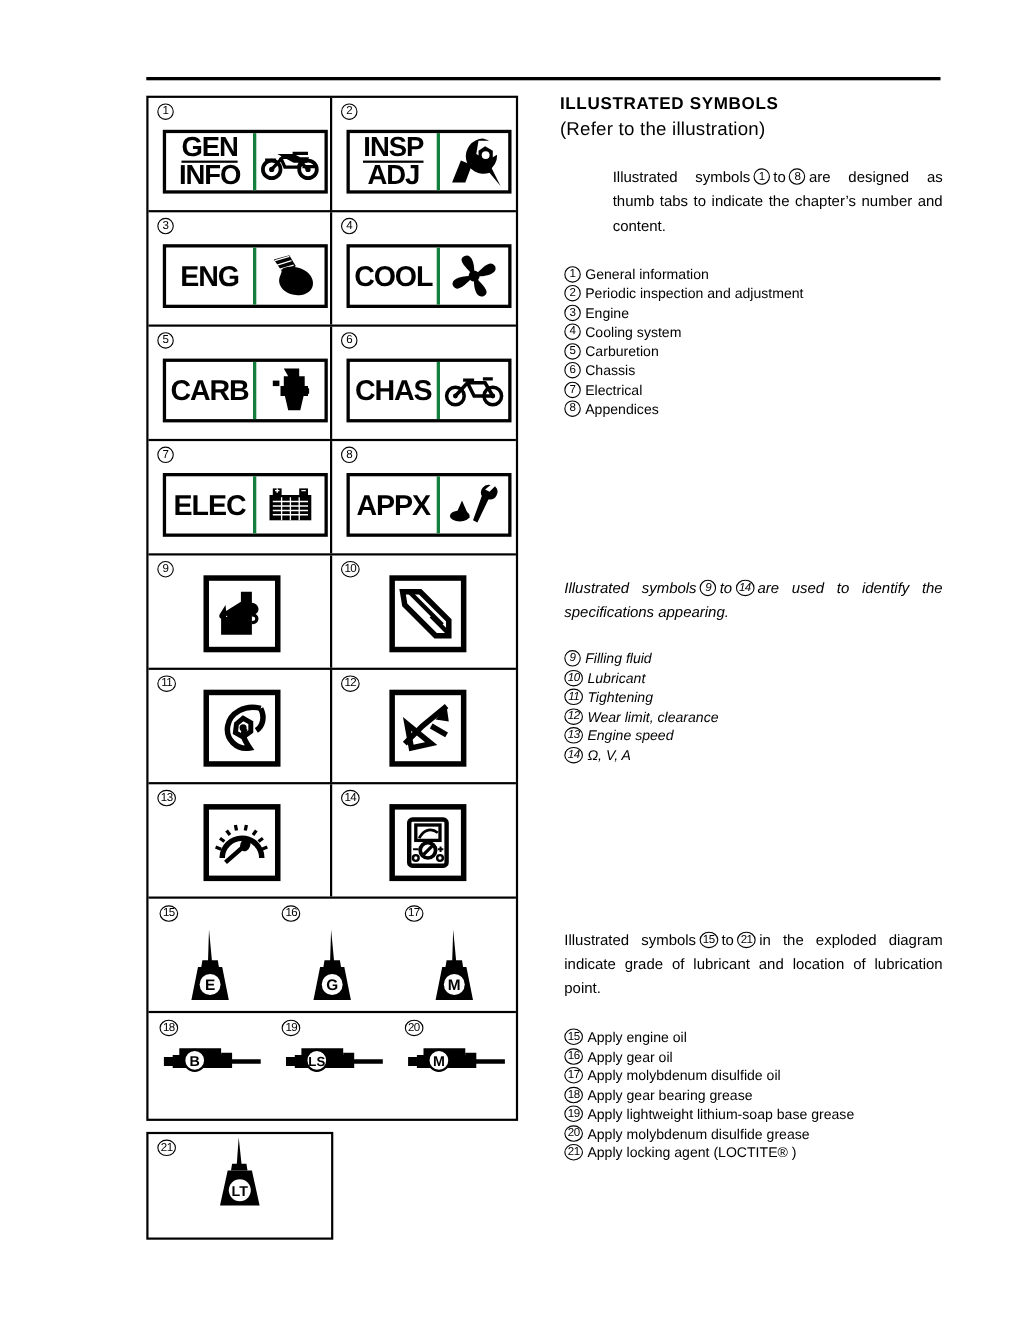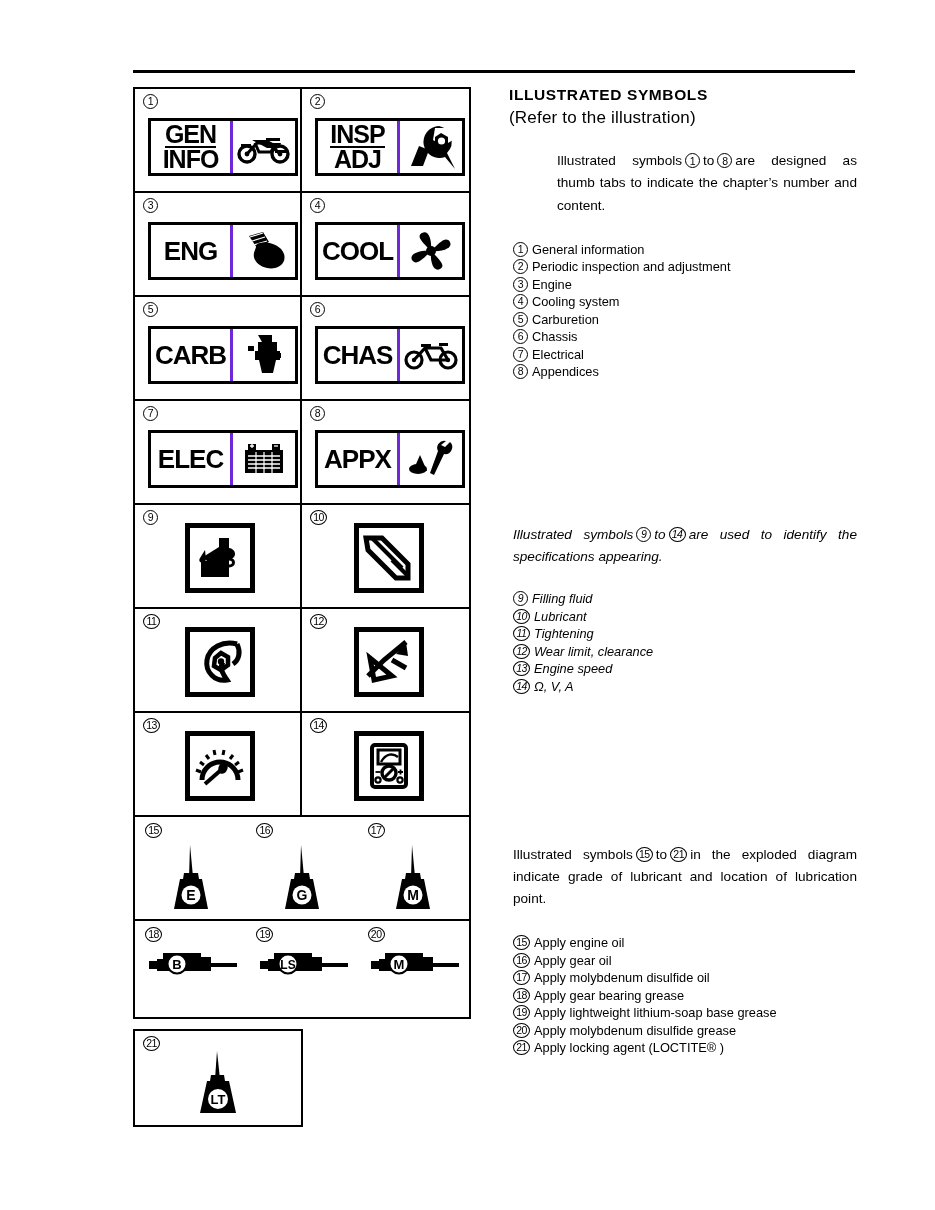--- a/index.html
+++ b/index.html
@@ -86,21 +86,21 @@
     display: flex;
     box-sizing: border-box;
     background: #fff;
   }
   .tab-text {
     flex: 0 0 82px;
     display: flex;
     flex-direction: column;
     align-items: center;
     justify-content: center;
-    border-right: 3px solid #6d28d9;
+    border-right: 3px solid #15803d;
     box-sizing: border-box;
     font-weight: bold;
     font-family: "Liberation Sans", sans-serif;
   }
   .tab-text .l1, .tab-text .l2 {
     font-size: 25px;
     line-height: 0.94;
     letter-spacing: -1px;
     white-space: nowrap;
   }
@@ -144,21 +144,21 @@
     left: 0; right: 0;
     top: 26px;
     display: flex;
     align-items: center;
     justify-content: center;
   }
   .greaserow { height: 96px; }
   .greaserow .lub-art { top: 22px; }
   .lastcell-art {
     position: absolute;
-    left: 0; right: 0; top: 18px;
+    left: 0; right: 0; top: 1px;
     display: flex; align-items: center; justify-content: center;
   }
 
   
   .textcol {
     position: absolute;
     left: 509px;
     top: 84px;
     width: 348px;
   }

